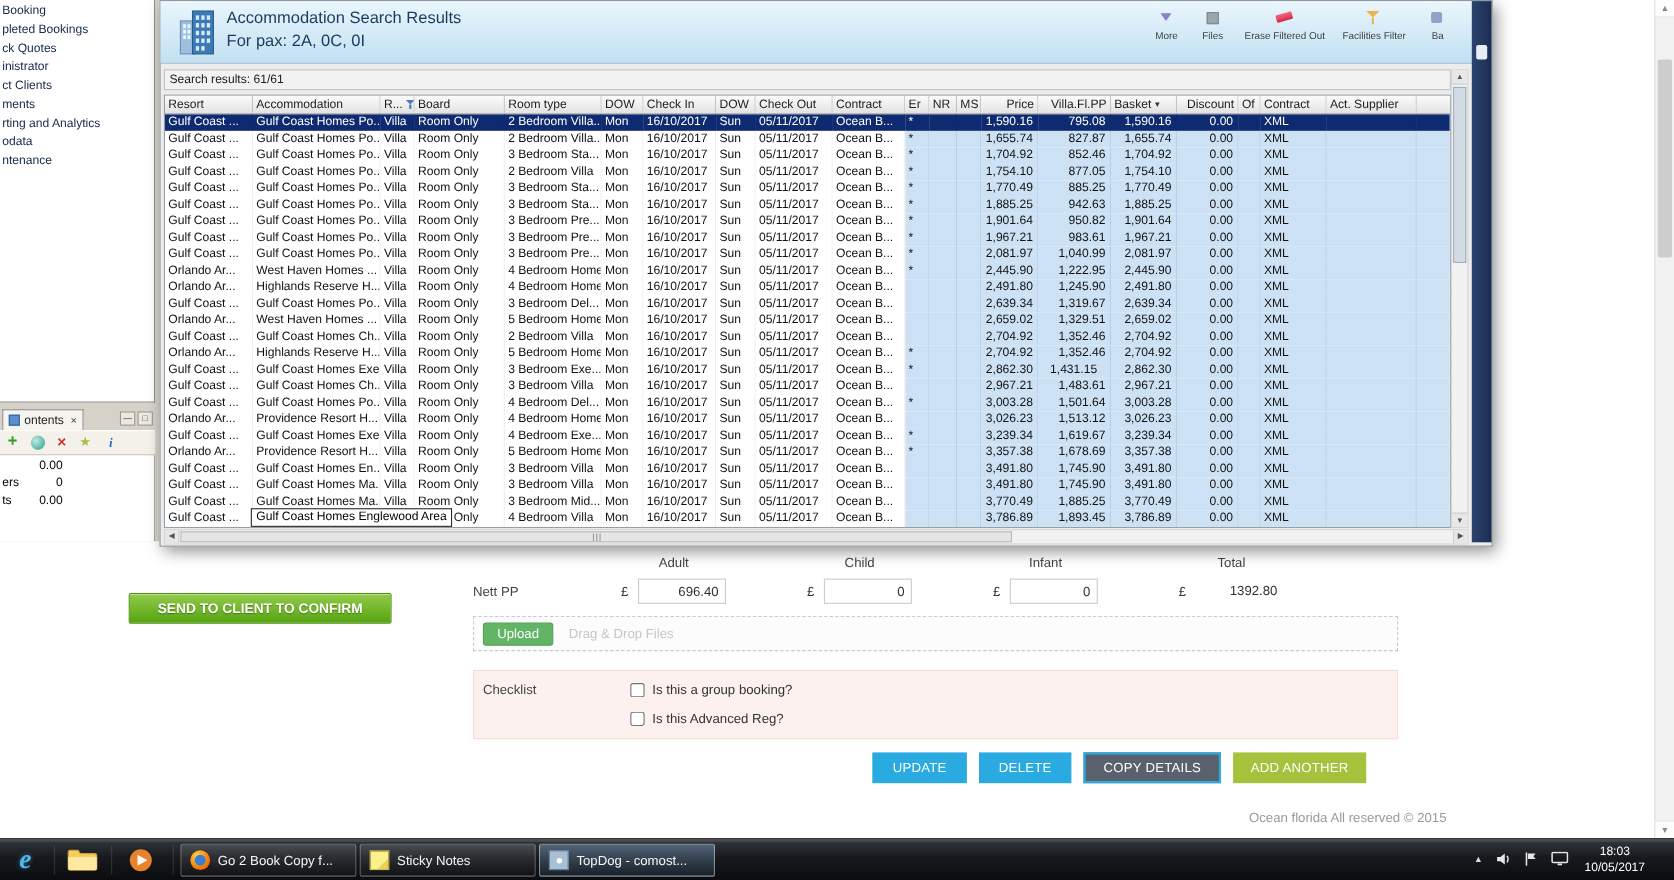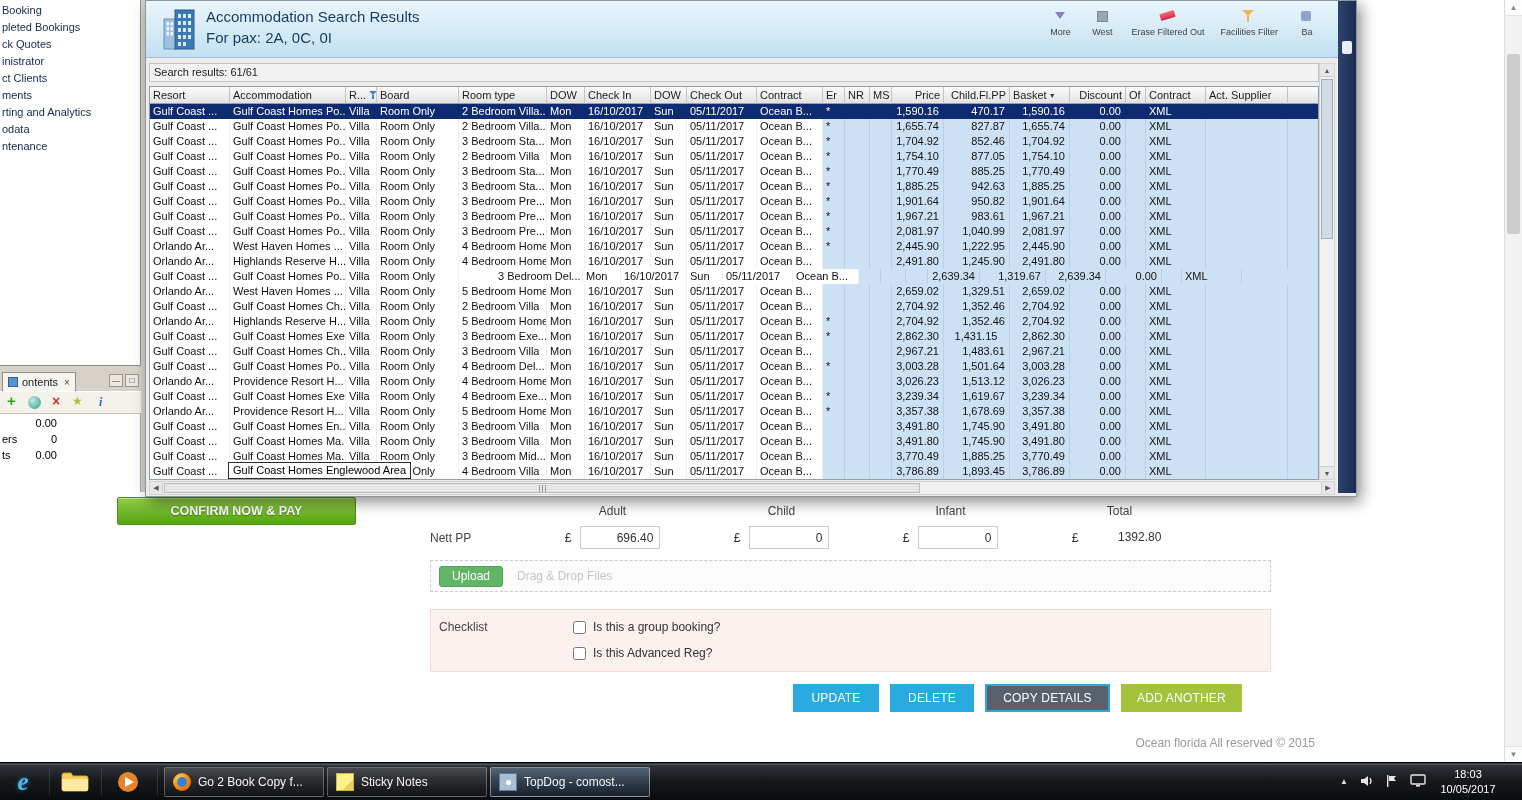--- a/index.html
+++ b/index.html
@@ -194,21 +194,21 @@
             <span class="dock-row-value">0</span>
           </div>
           <div class="dock-row">
             <span class="dock-row-label">ts</span>
             <span class="dock-row-value">0.00</span>
           </div>
         </div>
     </div>
   </div>
 
-  <div class="btn-green" id="confirm-btn">CONFIRM NOW &amp; PAY</div>
+  <div class="btn-green" id="send-btn">SEND TO CLIENT TO CONFIRM</div>
   <div class="nett-label">Nett PP</div>
   <div class="price-cols" id="price-columns">
       <div class="price-col">
         <div class="price-head">Adult</div>
         <div class="price-inrow">
           <span class="currency">£</span>
           <input class="price-input" value="696.40" style="">
         </div>
       </div>
       <div class="price-col">
@@ -288,21 +288,21 @@
       </svg>
       <div class="dlg-t1">Accommodation Search Results</div>
       <div class="dlg-t2">For pax: 2A, 0C, 0I</div>
       <div class="dlg-toolbar" id="dlg-toolbar">
           <div class="tb-btn">
             <span class="tb-ic more-icon"></span>
             <span class="tb-label">More</span>
           </div>
           <div class="tb-btn">
             <span class="tb-ic stop-icon"></span>
-            <span class="tb-label">West</span>
+            <span class="tb-label">Files</span>
           </div>
           <div class="tb-btn">
             <span class="tb-ic erase-icon"></span>
             <span class="tb-label">Erase Filtered Out</span>
           </div>
           <div class="tb-btn">
             <span class="tb-ic facilities-filter-icon"></span>
             <span class="tb-label">Facilities Filter</span>
           </div>
           <div class="tb-btn">
@@ -353,21 +353,21 @@
           <div class="gh-cell" style="width: 25px;">
             <span>NR</span>
           </div>
           <div class="gh-cell" style="width: 22px;">
             <span>MS</span>
           </div>
           <div class="gh-cell num" style="width: 52px;">
             <span>Price</span>
           </div>
           <div class="gh-cell num" style="width: 66px;">
-            <span>Child.Fl.PP</span>
+            <span>Villa.Fl.PP</span>
           </div>
           <div class="gh-cell" style="width: 60px;">
             <span>Basket</span>
             <span class="sort-ind">▼</span>
           </div>
           <div class="gh-cell num" style="width: 56px;">
             <span>Discount</span>
           </div>
           <div class="gh-cell" style="width: 20px;">
             <span>Of</span>
@@ -389,21 +389,21 @@
             <div class="g-cell" style="width: 88px;">2 Bedroom Villa...</div>
             <div class="g-cell" style="width: 38px;">Mon</div>
             <div class="g-cell" style="width: 66px;">16/10/2017</div>
             <div class="g-cell" style="width: 36px;">Sun</div>
             <div class="g-cell" style="width: 70px;">05/11/2017</div>
             <div class="g-cell" style="width: 66px;">Ocean B...</div>
             <div class="g-cell blue" style="width: 22px;">*</div>
             <div class="g-cell blue" style="width: 25px;"></div>
             <div class="g-cell blue" style="width: 22px;"></div>
             <div class="g-cell blue num" style="width: 52px;">1,590.16</div>
-            <div class="g-cell blue num" style="width: 66px;">470.17</div>
+            <div class="g-cell blue num" style="width: 66px;">795.08</div>
             <div class="g-cell blue num" style="width: 60px;">1,590.16</div>
             <div class="g-cell blue num" style="width: 56px;">0.00</div>
             <div class="g-cell blue" style="width: 20px;"></div>
             <div class="g-cell blue" style="width: 60px;">XML</div>
             <div class="g-cell blue" style="width: 82px;"></div>
             <div class="g-fill blue"></div>
           </div>
           <div class="g-row">
             <div class="g-cell" style="width: 80px;">Gulf Coast ...</div>
             <div class="g-cell" style="width: 116px;">Gulf Coast Homes Po...</div>
@@ -632,21 +632,21 @@
             <div class="g-cell blue" style="width: 20px;"></div>
             <div class="g-cell blue" style="width: 60px;">XML</div>
             <div class="g-cell blue" style="width: 82px;"></div>
             <div class="g-fill blue"></div>
           </div>
           <div class="g-row">
             <div class="g-cell" style="width: 80px;">Gulf Coast ...</div>
             <div class="g-cell" style="width: 116px;">Gulf Coast Homes Po...</div>
             <div class="g-cell" style="width: 31px;">Villa</div>
             <div class="g-cell" style="width: 82px;">Room Only</div>
-            <div class="g-cell" style="width: 88px; margin-left: 36px;">3 Bedroom Del...</div>
+            <div class="g-cell" style="width: 88px;">3 Bedroom Del...</div>
             <div class="g-cell" style="width: 38px;">Mon</div>
             <div class="g-cell" style="width: 66px;">16/10/2017</div>
             <div class="g-cell" style="width: 36px;">Sun</div>
             <div class="g-cell" style="width: 70px;">05/11/2017</div>
             <div class="g-cell" style="width: 66px;">Ocean B...</div>
             <div class="g-cell blue" style="width: 22px;"></div>
             <div class="g-cell blue" style="width: 25px;"></div>
             <div class="g-cell blue" style="width: 22px;"></div>
             <div class="g-cell blue num" style="width: 52px;">2,639.34</div>
             <div class="g-cell blue num" style="width: 66px;">1,319.67</div>

